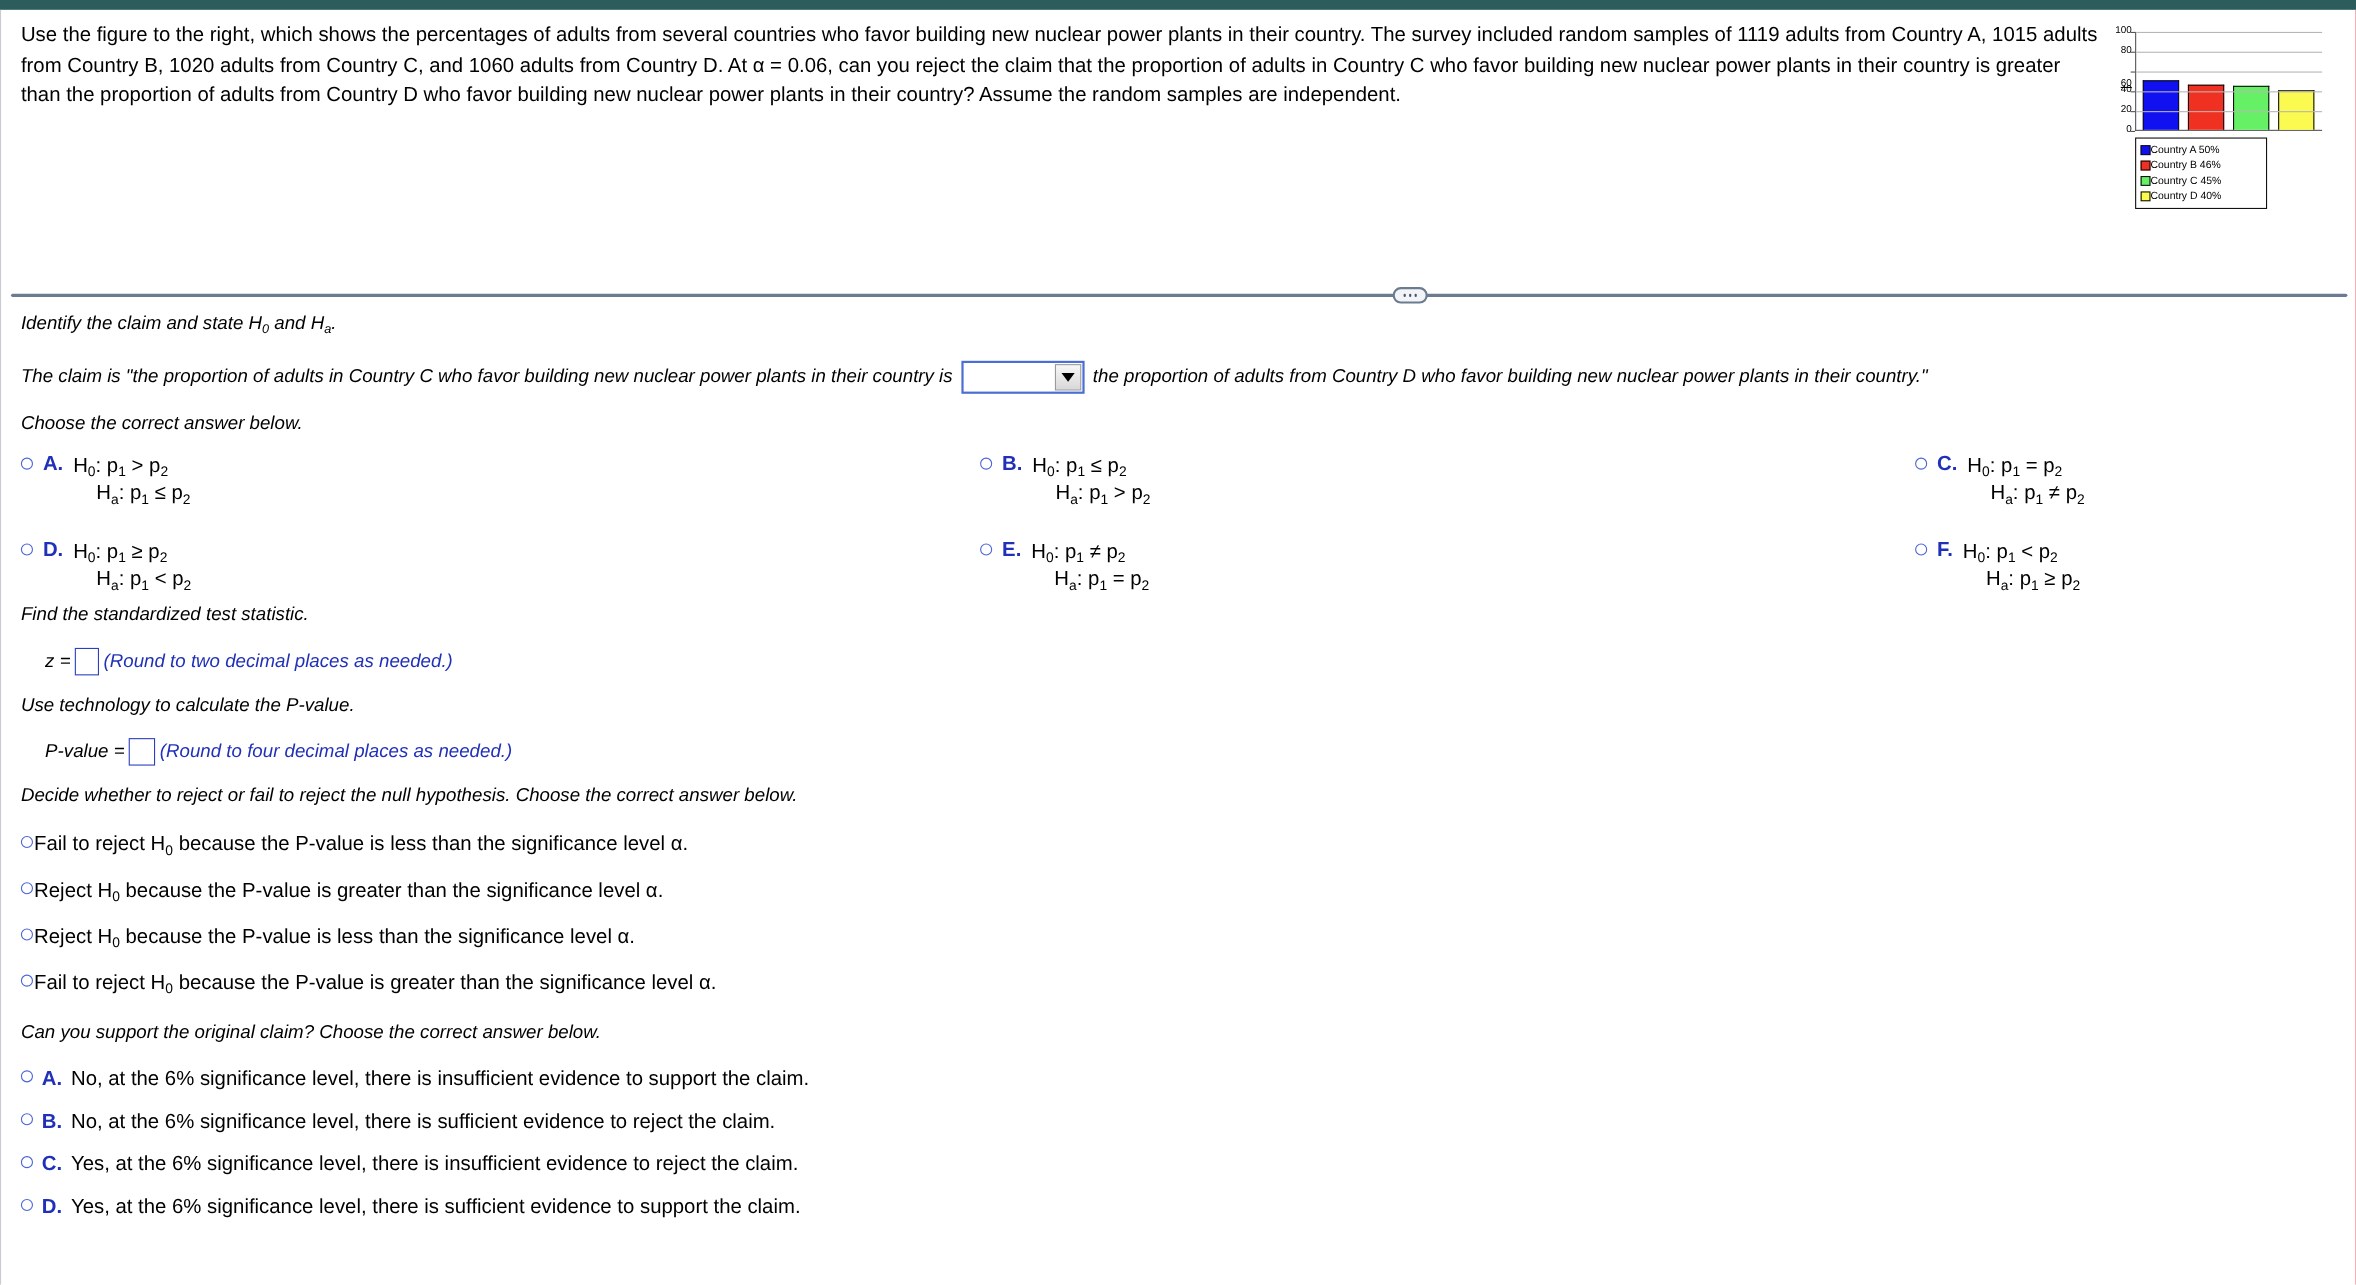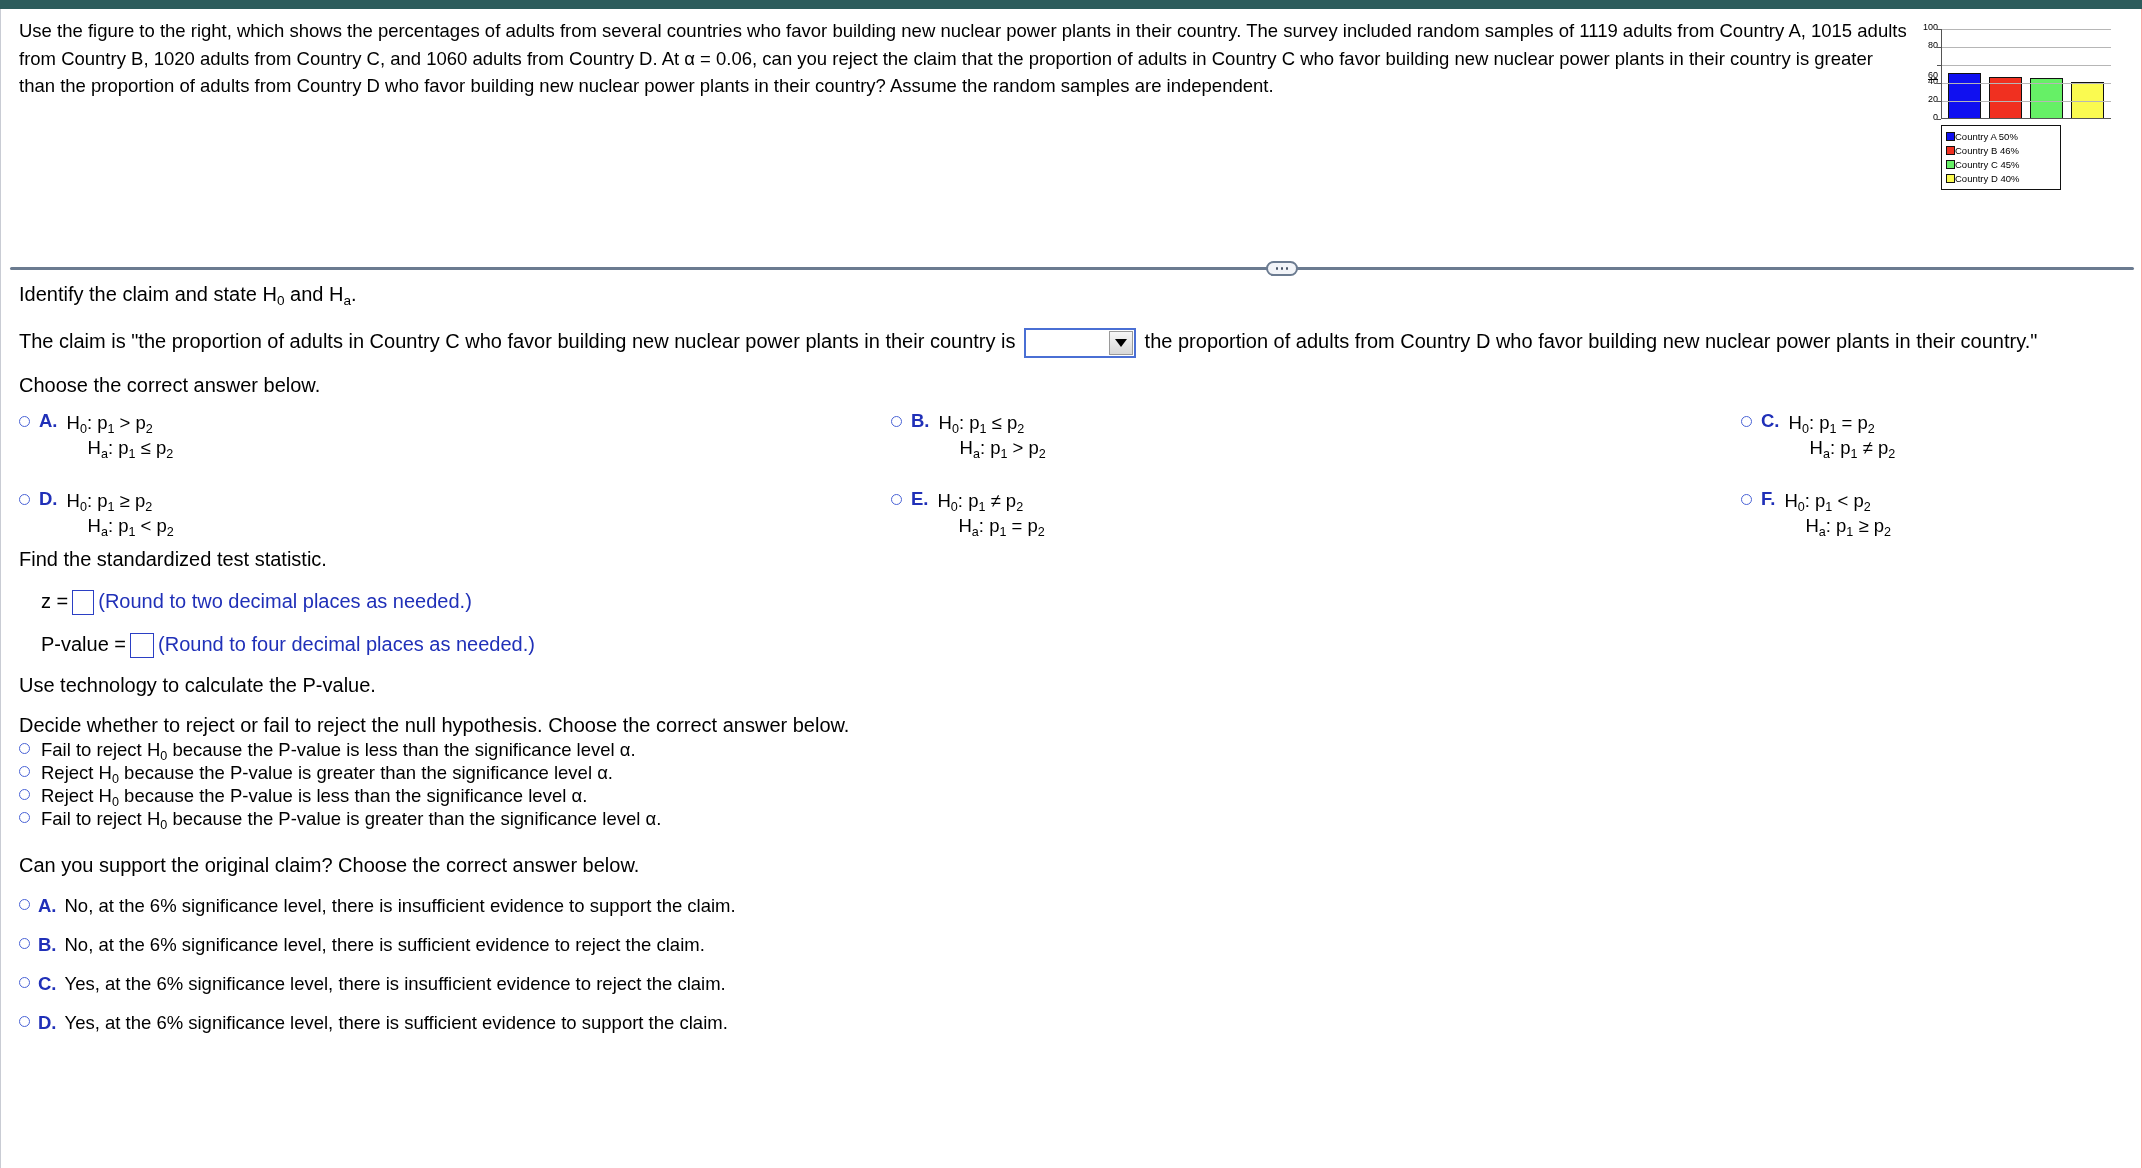--- a/index.html
+++ b/index.html
@@ -172,21 +172,21 @@
 
   
   .workspace {
     position: absolute;
     top: 270px; left: 0;
     width: 2142px;
     height: 889px;
     padding: 0 18px;
   }
 
-  .line { color: #000; font-size: 20px; line-height: 26px; }
+  .line { color: #000; font-size: 17px; line-height: 26px; font-style: italic; }
   .blk { margin-top: 19px; }
 
   sub { font-size: 0.68em; vertical-align: -0.32em; line-height: 0; }
   .italic-p { font-style: normal; }
 
   
   .dropdown {
     display: inline-block;
     vertical-align: middle;
     width: 112px; height: 30px;
@@ -257,21 +257,22 @@
     color: #000;
     white-space: nowrap;
   }
   .hyp-line2 { padding-left: 21px; }
   .blue-note { color: #2030b8; }
 
   
   .radio-row {
     display: flex;
     align-items: flex-start;
-    gap: 11px;
+    gap: 1px;
+    margin-top: 19px;
     font-size: 18.5px;
     line-height: 23px;
   }
   .radio-row .radio { margin-top: 5px; }
   .radio-row.letterrow { margin-top: 16px; gap: 8px; }
 </style>
 </head>
 <body>
 
 <div class="topbar"></div>
@@ -391,24 +392,24 @@
           <span class="opt-letter">F.</span>
           <span class="hyp-body"><span><span class="italic-p">H</span><sub>0</sub>: p<sub>1</sub> &lt; p<sub>2</sub></span><br><span class="hyp-line2"><span class="italic-p">H</span><sub>a</sub>: p<sub>1</sub> ≥ p<sub>2</sub></span></span>
         </div>
       </div>
 
     <div class="line" style="margin-top:18px;">Find the standardized test statistic.</div>
     <div class="line" style="margin-top:16px; padding-left:22px;">
       <span>z =</span><span class="answer-box"></span><span class="blue-note">(Round to two decimal places as needed.)</span>
     </div>
 
+    <div class="line" style="margin-top:14px;">Use technology to calculate the P-value.</div>
     <div class="line" style="margin-top:16px; padding-left:22px;">
       <span>P-value =</span><span class="answer-box wide"></span><span class="blue-note">(Round to four decimal places as needed.)</span>
     </div>
-    <div class="line" style="margin-top:14px;">Use technology to calculate the P-value.</div>
 
     <div class="line" style="margin-top:14px;">Decide whether to reject or fail to reject the null hypothesis. Choose the correct answer below.</div>
     <div id="decision-list">
         <div class="radio-row">
           <span class="radio"></span>
           <span>Fail to reject H<sub>0</sub> because the P-value is less than the significance level α.</span>
         </div>
         <div class="radio-row">
           <span class="radio"></span>
           <span>Reject H<sub>0</sub> because the P-value is greater than the significance level α.</span>

